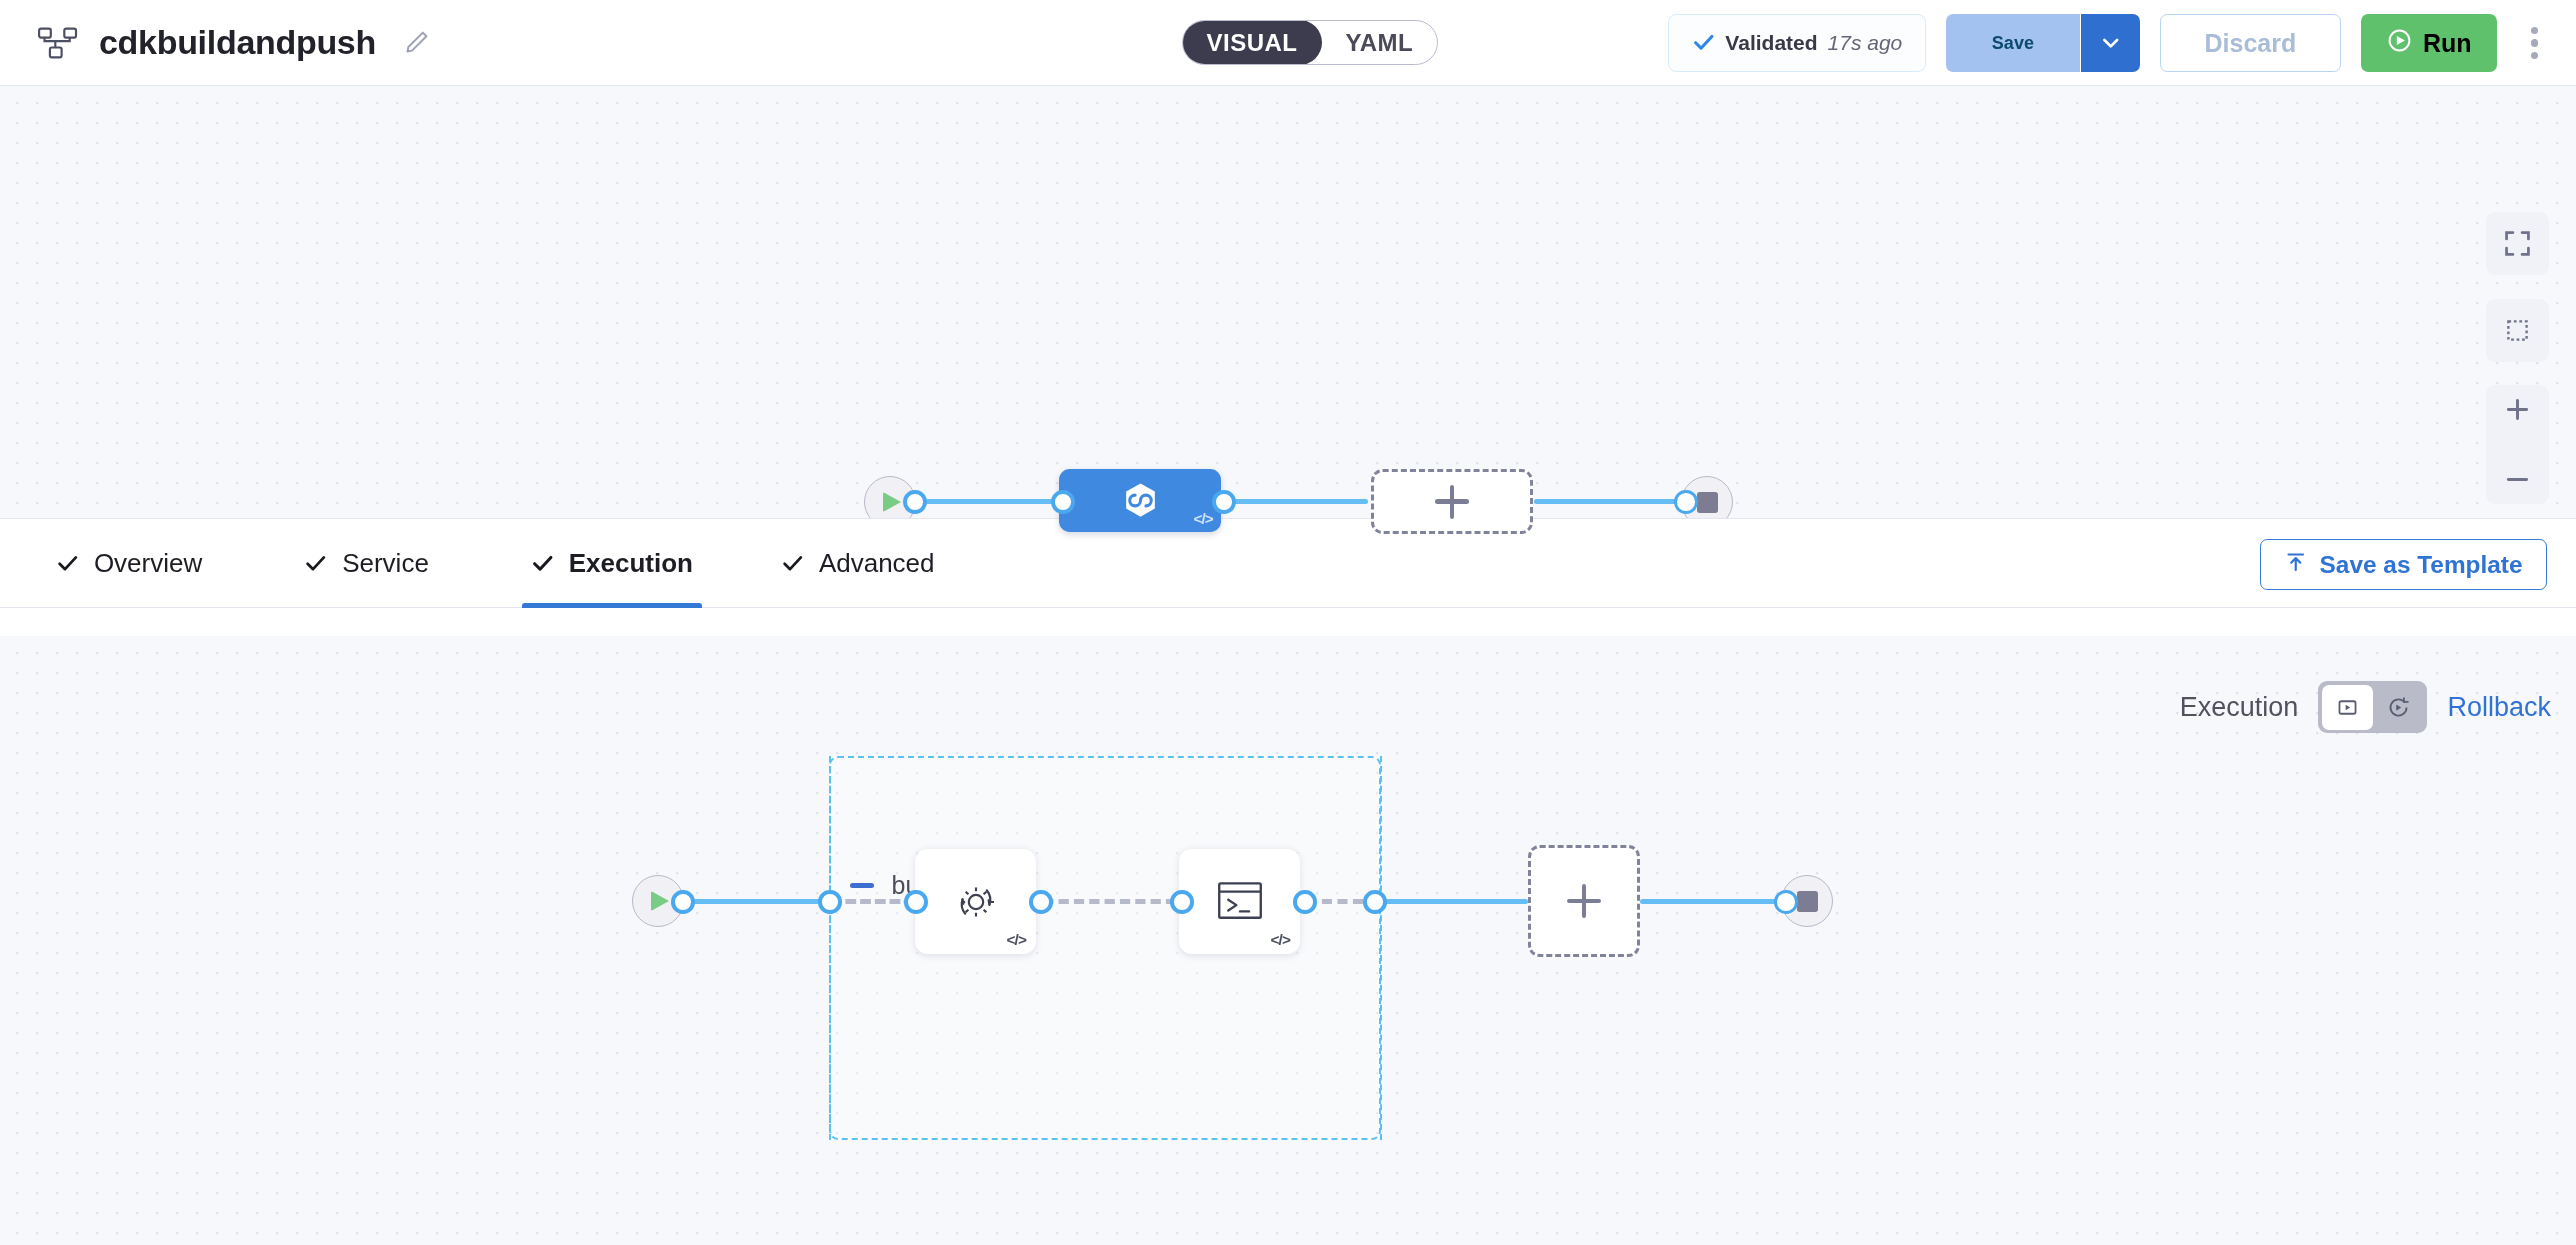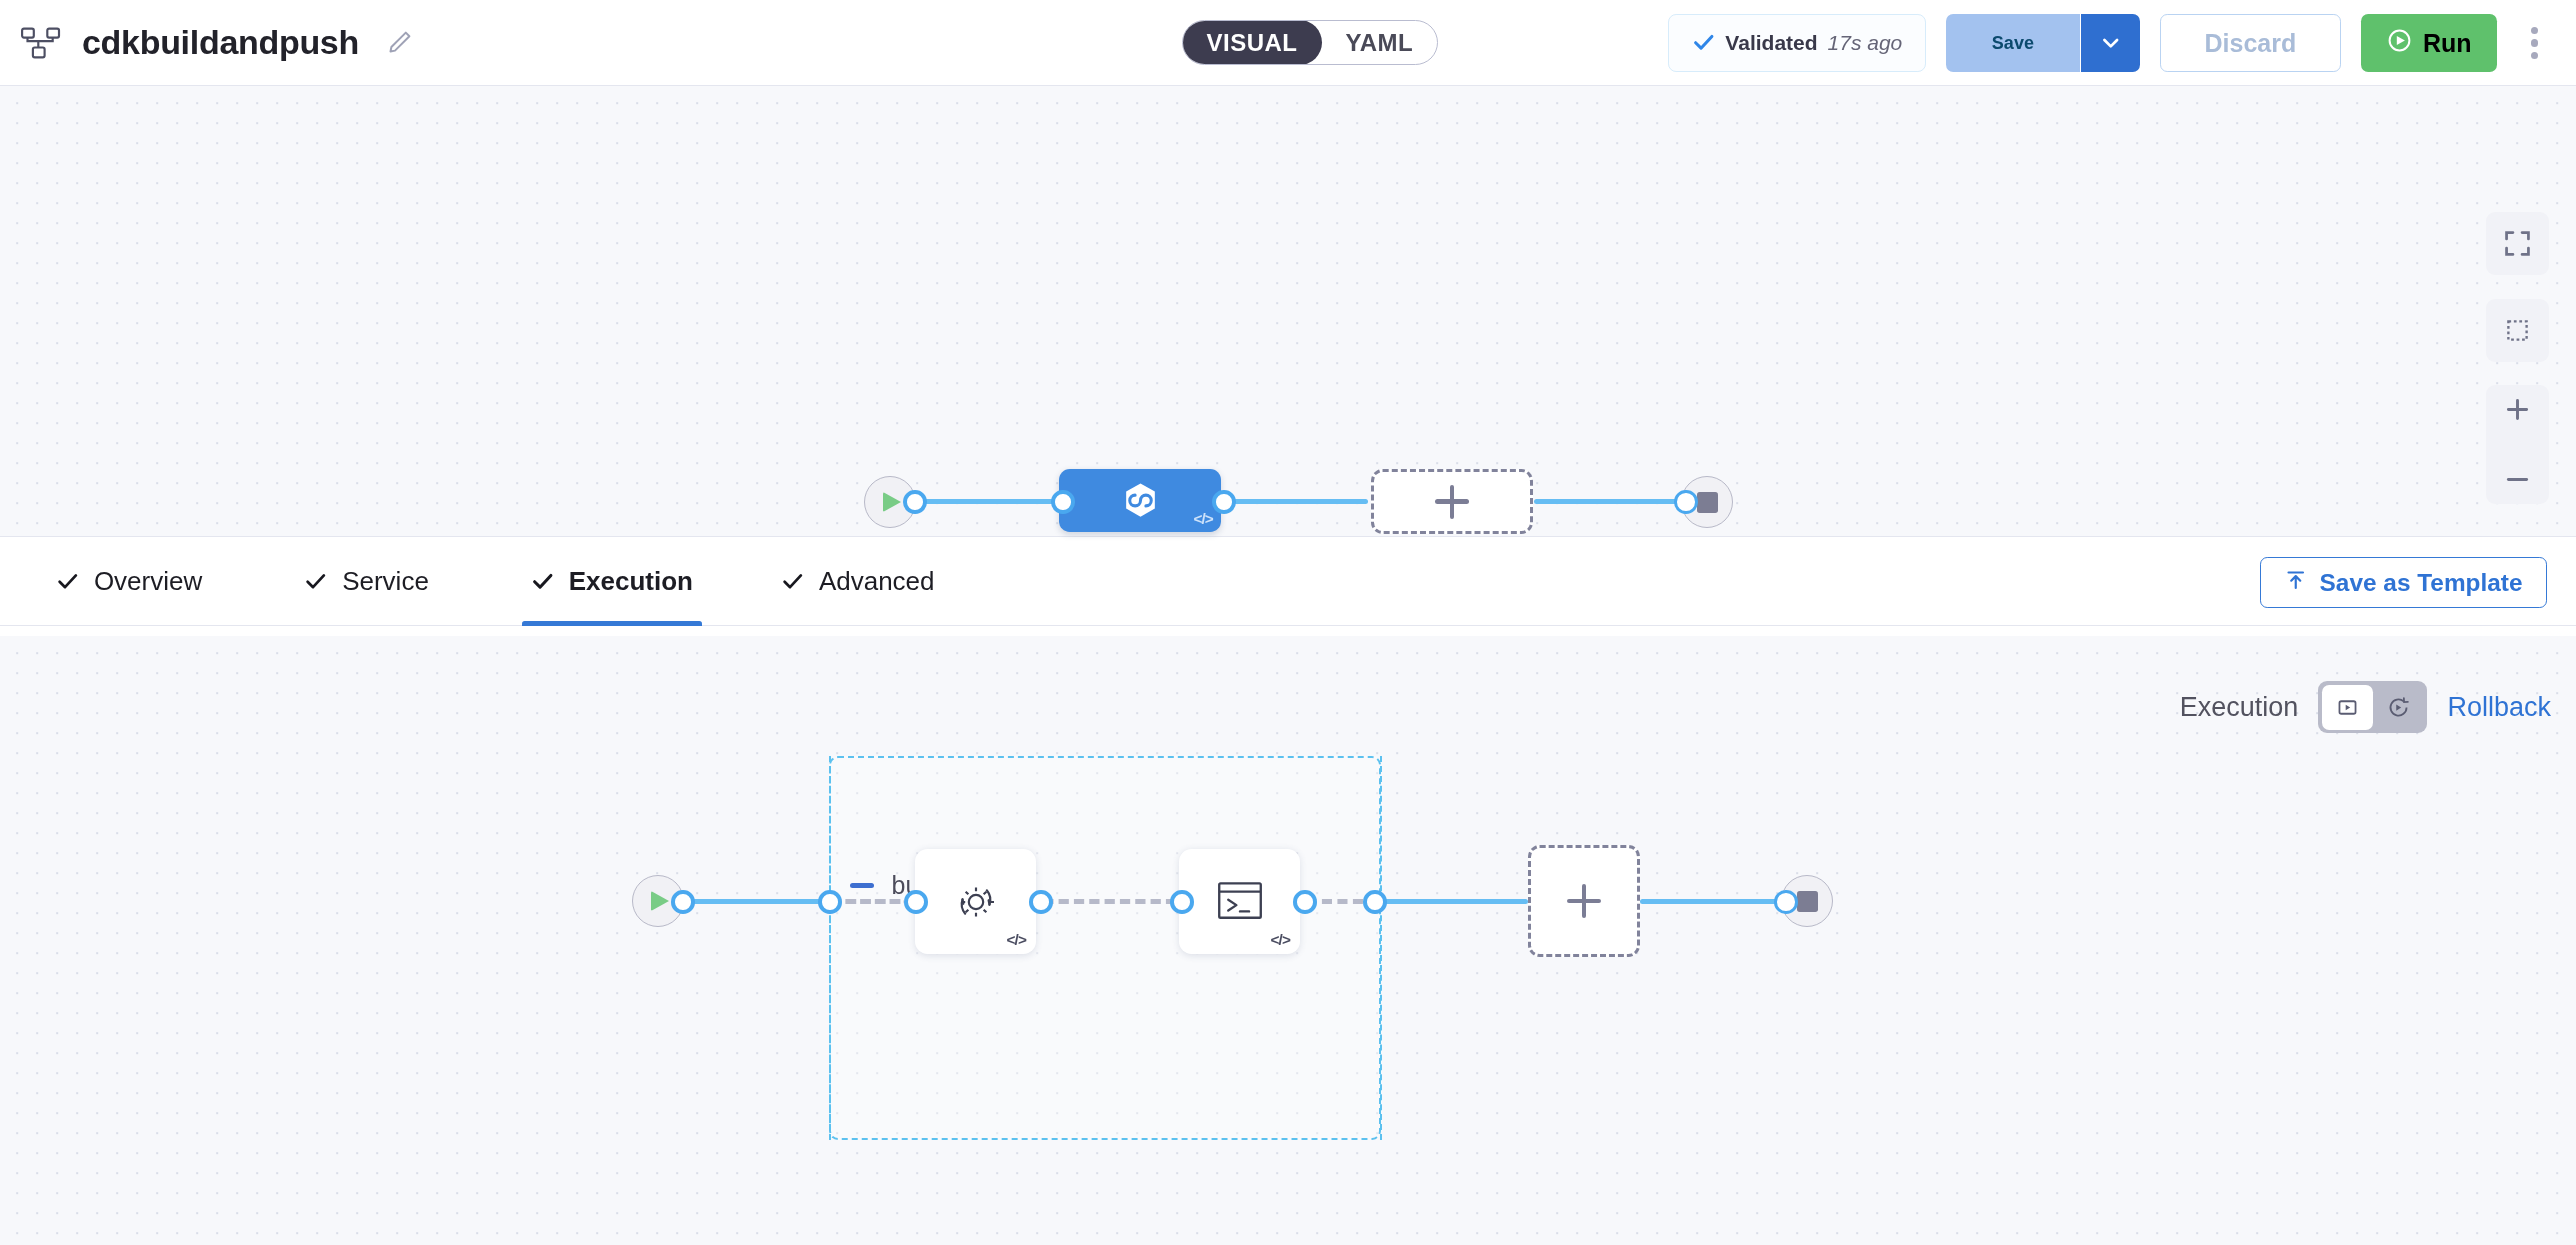--- a/index.html
+++ b/index.html
@@ -16,21 +16,21 @@
     background-size: 20px 20px;
     background-position: 7.2px 7.2px;
   }
 
   
   .header {
     position: absolute; left: 0; top: 0; width: 2576px; height: 86px;
     background: #fff; border-bottom: 0.9px solid #e4e6ef;
     display: flex; align-items: center;
   }
-  .hdr-left { display: flex; align-items: center; gap: 20px; padding-left: 20px; }
+  .hdr-left { display: flex; align-items: center; gap: 20px; padding-left: 37px; }
   .pipeline-glyph { width: 42px; height: 36px; }
   .pipeline-title {
     font-size: 34px; font-weight: bold; color: #22222a; letter-spacing: -0.3px;
     white-space: nowrap;
   }
   .edit-pencil { width: 27px; height: 27px; margin-left: 7.2px; cursor: pointer; }
 
   .hdr-center {
     position: absolute; left: 1182px; top: 20px;
   }
@@ -146,21 +146,21 @@
   .add-node {
     position: absolute; background: #fff; border: 3.6px dashed #81839b;
     border-radius: 11.7px; display: flex; align-items: center; justify-content: center;
     cursor: pointer; z-index: 5;
   }
   .plus-h { position: absolute; width: 34px; height: 4.5px; background: #7b7d95; border-radius: 2.7px; }
   .plus-v { position: absolute; width: 4.5px; height: 34px; background: #7b7d95; border-radius: 2.7px; }
 
   
   .tabbar {
-    position: absolute; left: 0; top: 536px; width: 2576px; height: 90px;
+    position: absolute; left: 0; top: 518px; width: 2576px; height: 90px;
     background: #fff; border-top: 0.9px solid #e4e6ef; border-bottom: 0.9px solid #e4e6ef;
     display: flex; align-items: center;
   }
   .tab {
     position: relative; height: 90px; display: flex; align-items: center; gap: 14.4px;
     padding: 0 9px; cursor: pointer; font-size: 26px; color: #1d1d24;
   }
   .tab .tcheck { width: 23.5px; height: 23.5px; }
   .tab.active { font-weight: bold; }
   .tab.active::after {

